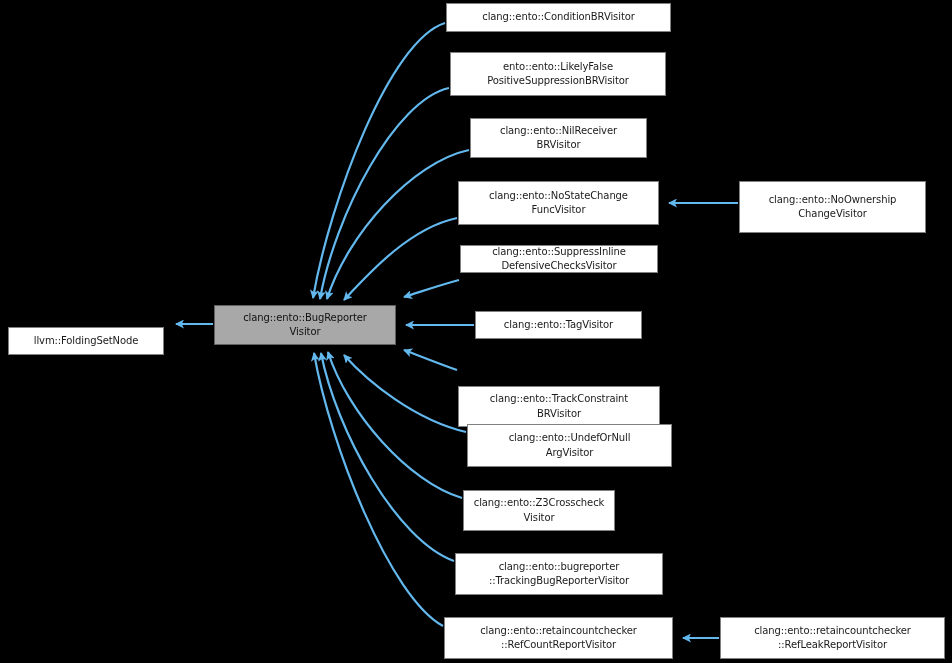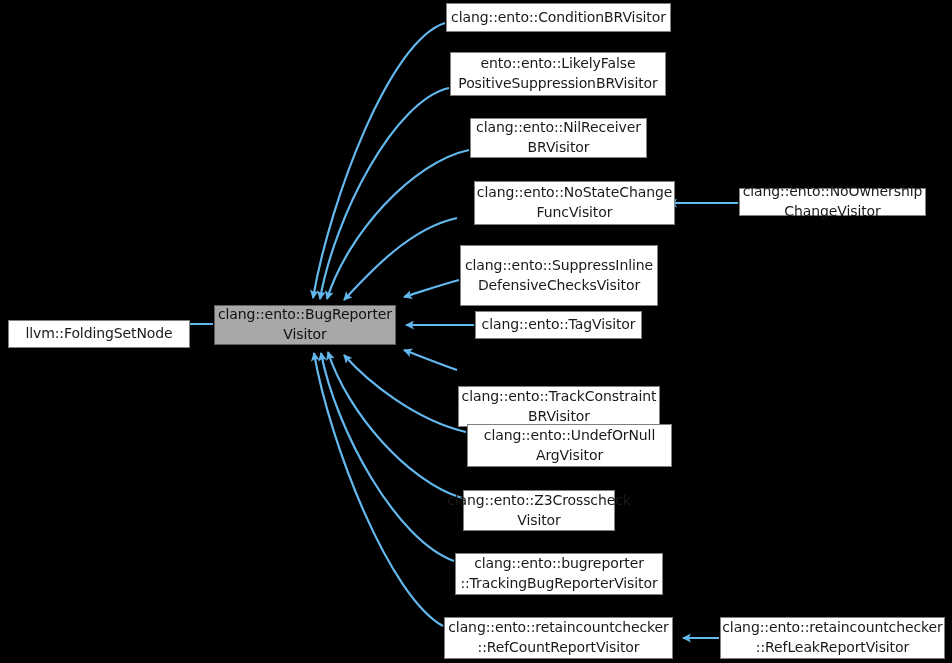--- a/index.html
+++ b/index.html
@@ -26,21 +26,21 @@
   .node {
     position: absolute;
     box-sizing: border-box;
     display: flex;
     align-items: center;
     justify-content: center;
     text-align: center;
     border: 1px solid #808080;
     background: #ffffff;
     color: #1a1a1a;
-    font-size: 14px;
+    font-size: 10px;
     line-height: 1.42;
     letter-spacing: -0.1px;
     white-space: pre-line;
     z-index: 2;
   }
   .node.root {
     background: #a8a8a8;
     border: 1px solid #606060;
     color: #101010;
   }
@@ -80,42 +80,42 @@
     <path d="M 454 561 C 396 540, 336 430, 321 353" stroke="#63b8ee" stroke-width="2.2" fill="none" marker-end="url(#arrowhead)"></path>
 
     <path d="M 443 626 C 390 597, 330 445, 314 353" stroke="#63b8ee" stroke-width="2.2" fill="none" marker-end="url(#arrowhead)"></path>
 
     <path d="M 738 203 L 669 203" stroke="#63b8ee" stroke-width="2.2" fill="none" marker-end="url(#arrowhead)"></path>
 
     <path d="M 719 638 L 683 638" stroke="#63b8ee" stroke-width="2.2" fill="none" marker-end="url(#arrowhead)"></path>
   </svg>
 
   <div id="nodes">
-      <div class="node" style="left: 8px; top: 320px; width: 182px; height: 28px; justify-content: center;"><span>llvm::FoldingSetNode</span></div>
+      <div class="node" style="left: 8px; top: 327px; width: 156px; height: 28px; justify-content: center;"><span>llvm::FoldingSetNode</span></div>
       <div class="node root" style="left: 214px; top: 305px; width: 182px; height: 40px;"><span>clang::ento::BugReporter
 Visitor</span></div>
       <div class="node" style="left: 446px; top: 3px; width: 225px; height: 29px;"><span>clang::ento::ConditionBRVisitor</span></div>
       <div class="node" style="left: 450px; top: 52px; width: 216px; height: 44px;"><span>ento::ento::LikelyFalse
 PositiveSuppressionBRVisitor</span></div>
       <div class="node" style="left: 470px; top: 118px; width: 177px; height: 40px;"><span>clang::ento::NilReceiver
 BRVisitor</span></div>
-      <div class="node" style="left: 458px; top: 181px; width: 201px; height: 44px; margin-left: 16px;"><span>clang::ento::NoStateChange
+      <div class="node" style="left: 458px; top: 181px; width: 201px; height: 44px;"><span>clang::ento::NoStateChange
 FuncVisitor</span></div>
-      <div class="node" style="left: 460px; top: 245px; width: 198px; height: 61px;"><span>clang::ento::SuppressInline
+      <div class="node" style="left: 460px; top: 245px; width: 198px; height: 28px;"><span>clang::ento::SuppressInline
 DefensiveChecksVisitor</span></div>
       <div class="node" style="left: 475px; top: 311px; width: 167px; height: 28px; text-align: right;"><span>clang::ento::TagVisitor</span></div>
       <div class="node" style="left: 458px; top: 361px; width: 202px; height: 41px; margin-top: 25px;"><span>clang::ento::TrackConstraint
 BRVisitor</span></div>
       <div class="node" style="left: 467px; top: 424px; width: 205px; height: 43px;"><span>clang::ento::UndefOrNull
 ArgVisitor</span></div>
       <div class="node" style="left: 463px; top: 490px; width: 152px; height: 41px;"><span>clang::ento::Z3Crosscheck
 Visitor</span></div>
       <div class="node" style="left: 455px; top: 553px; width: 208px; height: 42px;"><span>clang::ento::bugreporter
 ::TrackingBugReporterVisitor</span></div>
       <div class="node" style="left: 444px; top: 617px; width: 229px; height: 42px;"><span>clang::ento::retaincountchecker
 ::RefCountReportVisitor</span></div>
-      <div class="node" style="left: 739px; top: 188px; width: 187px; height: 28px;"><span>clang::ento::NoOwnership
+      <div class="node" style="left: 739px; top: 181px; width: 187px; height: 52px;"><span>clang::ento::NoOwnership
 ChangeVisitor</span></div>
       <div class="node" style="left: 720px; top: 617px; width: 225px; height: 42px;"><span>clang::ento::retaincountchecker
 ::RefLeakReportVisitor</span></div>
     </div>
 
 </div>
 
 </body></html>

